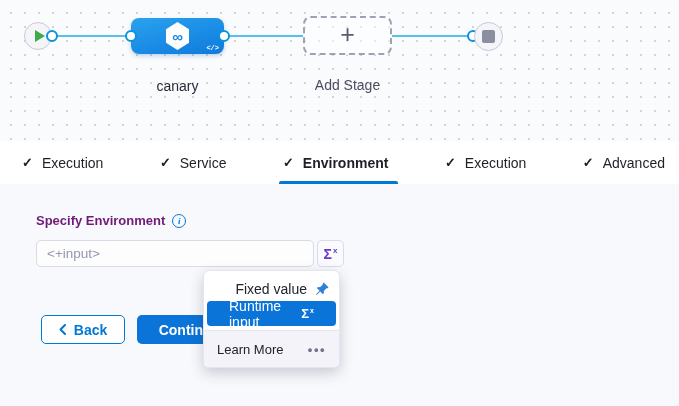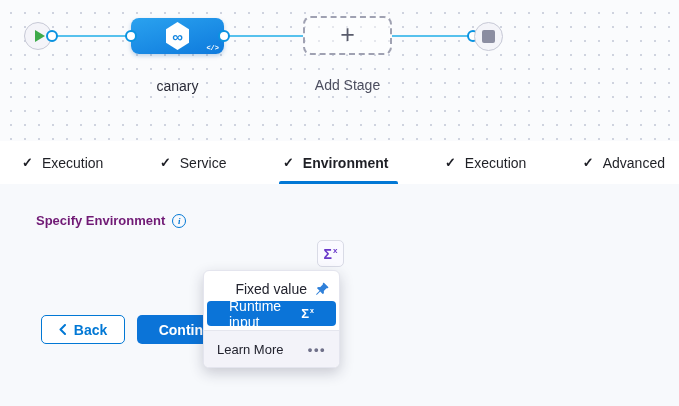--- a/index.html
+++ b/index.html
@@ -172,20 +172,21 @@
     </div>
   </div>
 
   <div class="content">
 
     <div class="field-label-row">
       <span class="field-label">Specify Environment</span>
       <span class="info-icon">i</span>
     </div>
 
+    <input class="env-input" type="text" readonly="" value="&lt;+input&gt;" style="">
 
     <div class="sigma-button">
       <span>Σ</span>
         <span class="sigma-sup">x</span>
     </div>
 
     <button class="back-button">
       <svg width="7" height="11" viewBox="0 0 7 11">
         <polyline points="6,1 1.5,5.5 6,10" fill="none" stroke="#0278d5" stroke-width="2" stroke-linecap="round" stroke-linejoin="round"></polyline>
       </svg>

